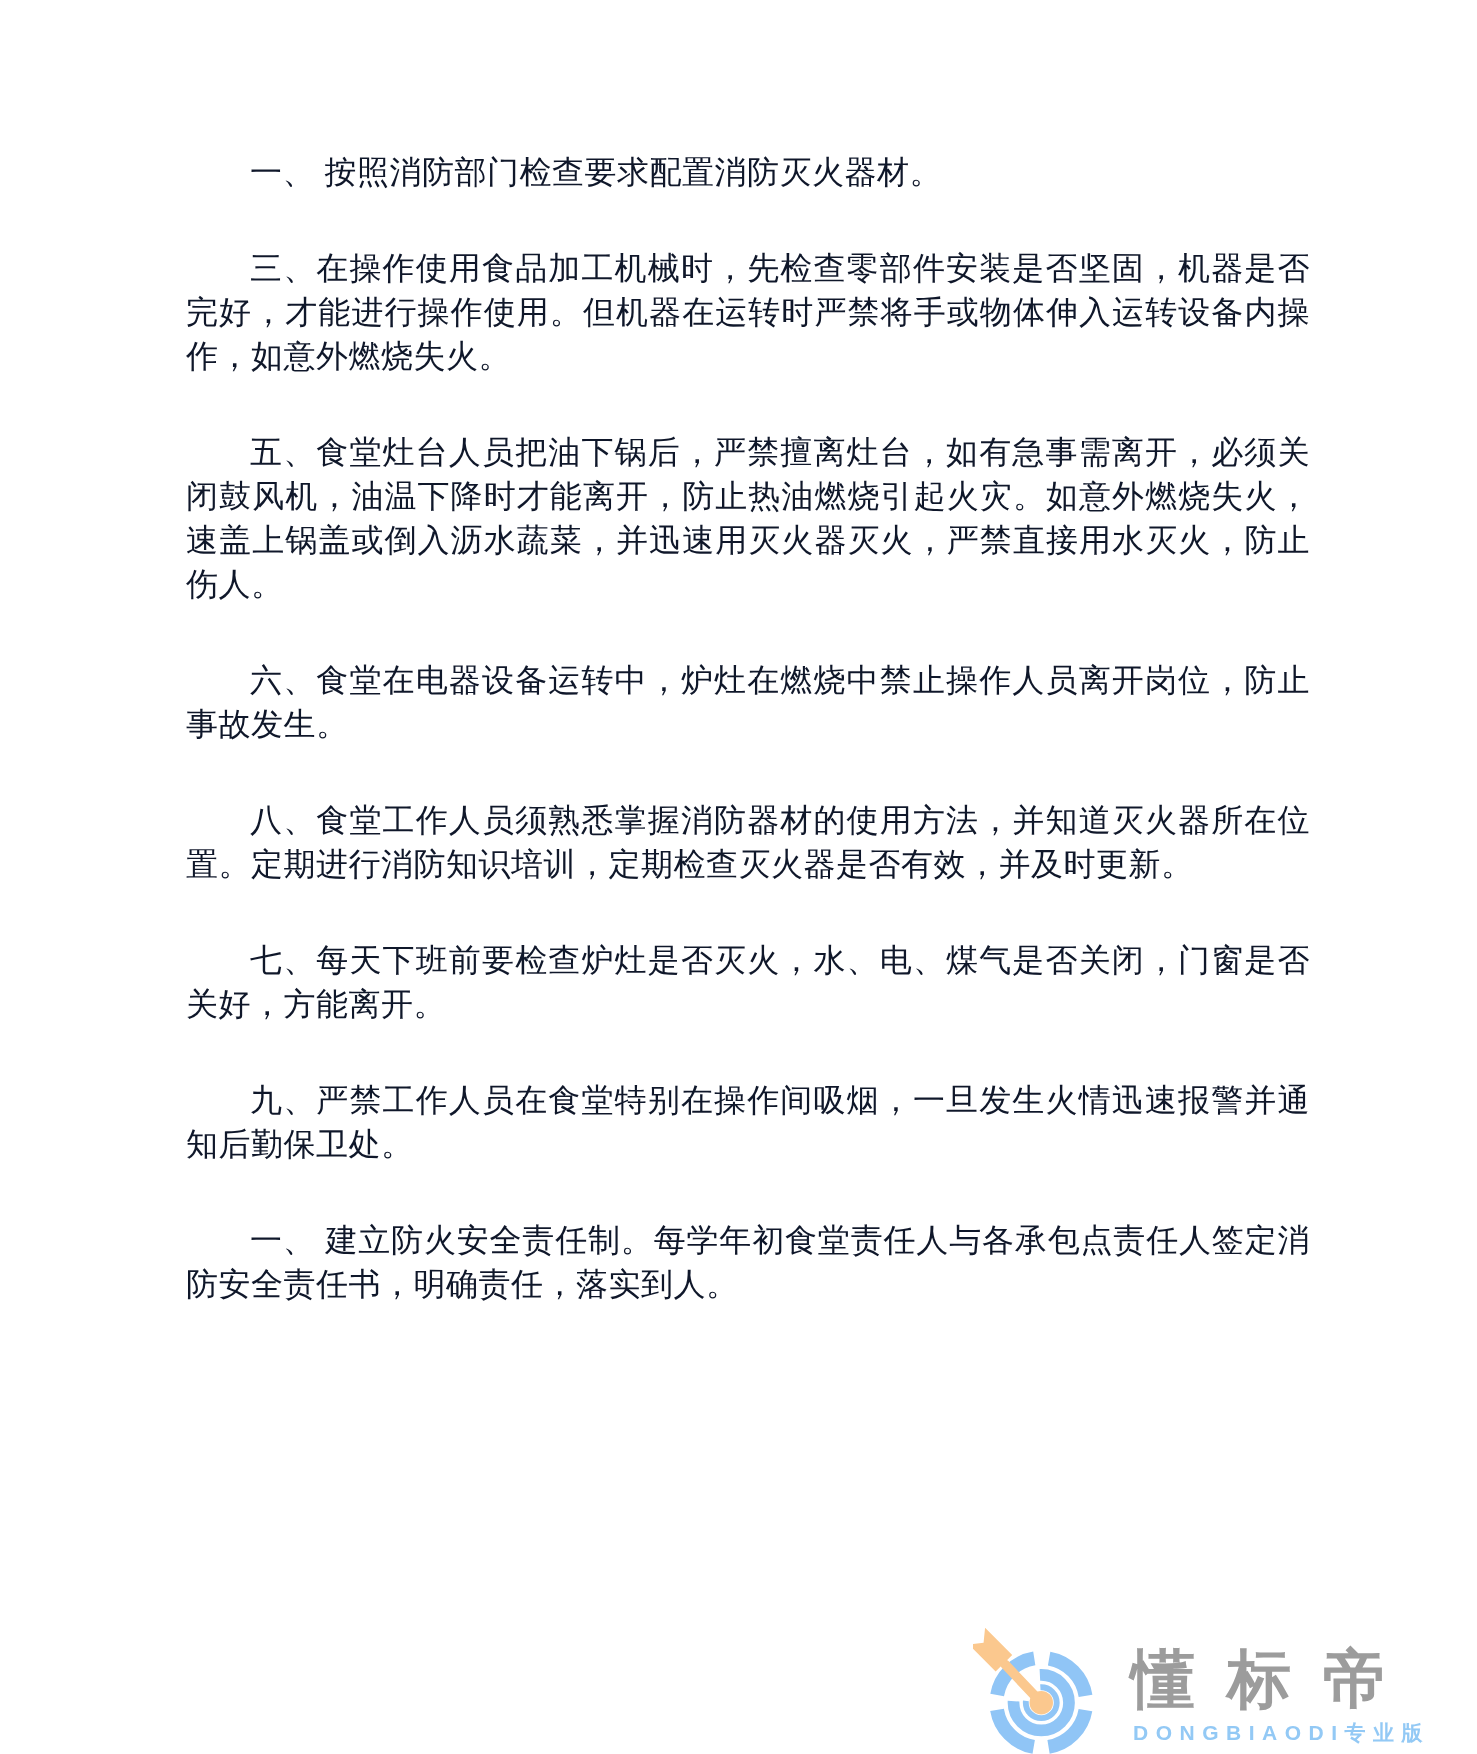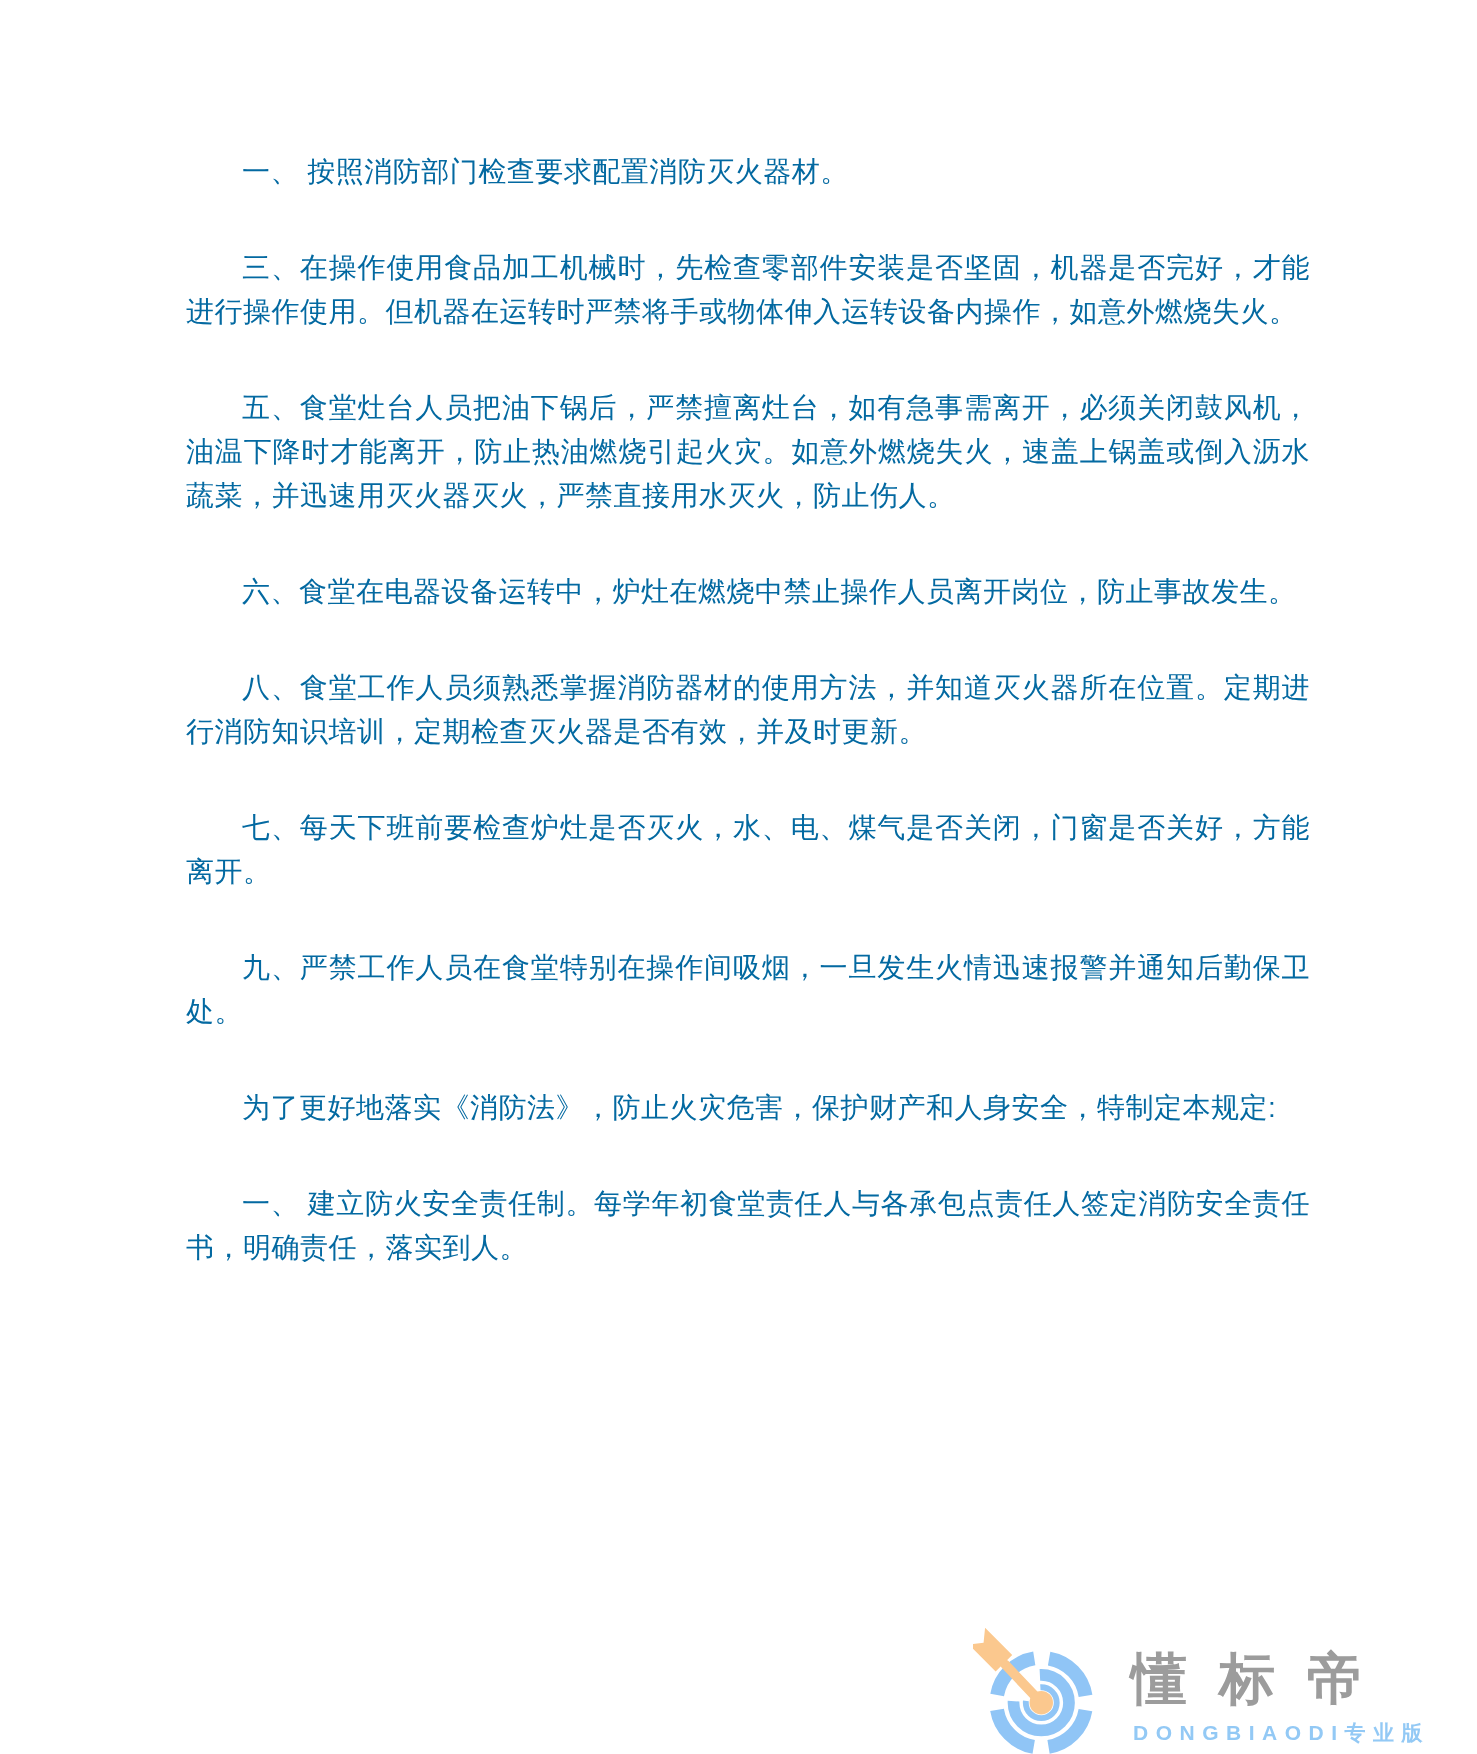--- a/index.html
+++ b/index.html
@@ -14,22 +14,22 @@
   .page {
     position: absolute;
     inset: 0;
     background: #ffffff;
   }
   .content {
     position: absolute;
     left: 186px;
     top: 150px;
     width: 1124px;
-    color: #0369a1;
-    font-size: 28px;
+    color: #0f172a;
+    font-size: 32px;
     line-height: 44px;
     text-align: justify;
     letter-spacing: 0.5px;
   }
   .content p {
     margin: 0 0 52px 0;
     text-indent: 2em;
     word-break: break-all;
   }
   
@@ -44,21 +44,21 @@
     position: absolute;
     left: 0;
     top: 0;
     width: 128px;
     height: 128px;
   }
   .wm-cn {
     position: absolute;
     left: 158px;
     top: 14px;
-    font-size: 56px;
+    font-size: 64px;
     font-weight: 700;
     color: #9c9c9c;
     letter-spacing: 32px;
     line-height: 74px;
     white-space: nowrap;
   }
   .wm-en {
     position: absolute;
     left: 160px;
     top: 93px;
@@ -77,21 +77,20 @@
 <div class="page">
 
   <div class="content">
     <p>一、 按照消防部门检查要求配置消防灭火器材。</p>
     <p>三、在操作使用食品加工机械时，先检查零部件安装是否坚固，机器是否完好，才能进行操作使用。但机器在运转时严禁将手或物体伸入运转设备内操作，如意外燃烧失火。</p>
     <p>五、食堂灶台人员把油下锅后，严禁擅离灶台，如有急事需离开，必须关闭鼓风机，油温下降时才能离开，防止热油燃烧引起火灾。如意外燃烧失火，速盖上锅盖或倒入沥水蔬菜，并迅速用灭火器灭火，严禁直接用水灭火，防止伤人。</p>
     <p>六、食堂在电器设备运转中，炉灶在燃烧中禁止操作人员离开岗位，防止事故发生。</p>
     <p>八、食堂工作人员须熟悉掌握消防器材的使用方法，并知道灭火器所在位置。定期进行消防知识培训，定期检查灭火器是否有效，并及时更新。</p>
     <p>七、每天下班前要检查炉灶是否灭火，水、电、煤气是否关闭，门窗是否关好，方能离开。</p>
     <p>九、严禁工作人员在食堂特别在操作间吸烟，一旦发生火情迅速报警并通知后勤保卫处。</p>
-    <p>为了更好地落实《消防法》，防止火灾危害，保护财产和人身安全，特制定本规定:</p>
     <p>一、 建立防火安全责任制。每学年初食堂责任人与各承包点责任人签定消防安全责任书，明确责任，落实到人。</p>
   </div>
 
   <div class="watermark">
     <svg class="wm-icon" viewBox="0 0 120 120" xmlns="http://www.w3.org/2000/svg" aria-hidden="true">
 
       <circle cx="64" cy="70" r="42" fill="none" stroke="#90c5f6" stroke-width="13" stroke-dasharray="52 14" stroke-dashoffset="59"></circle>
 
       <circle cx="64" cy="70" r="26" fill="none" stroke="#90c5f6" stroke-width="11" stroke-dasharray="83 38"></circle>
 

